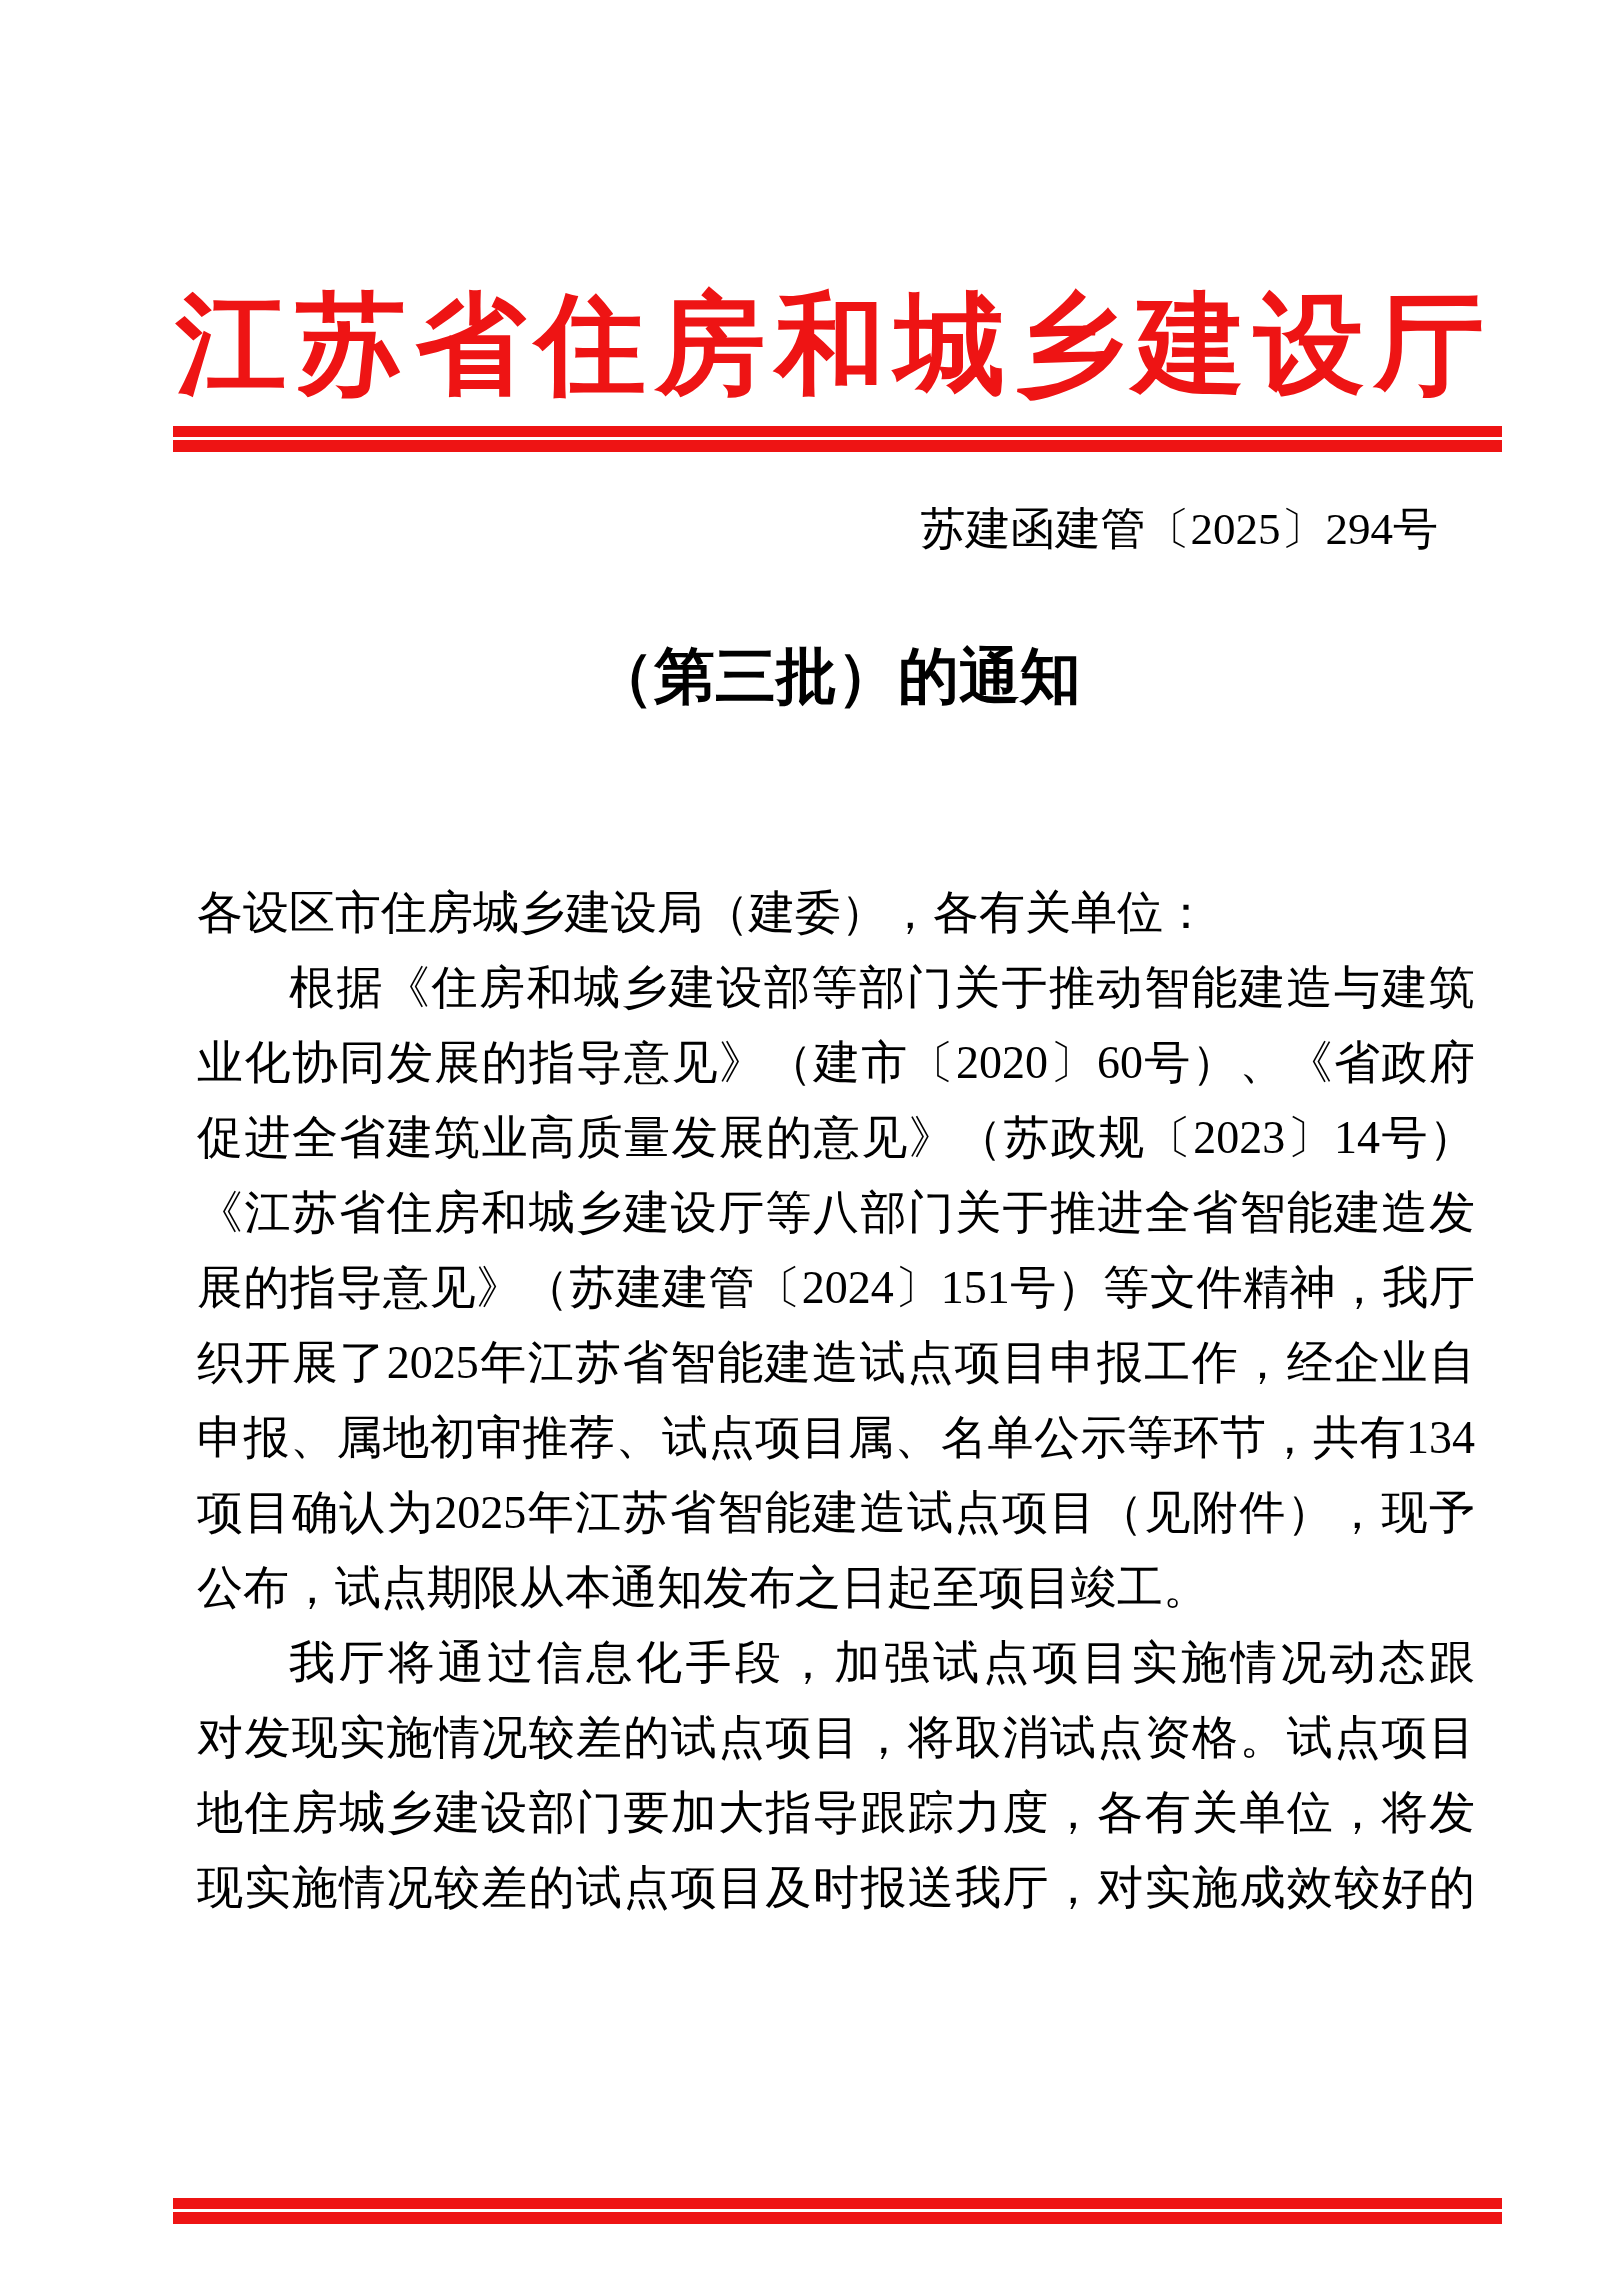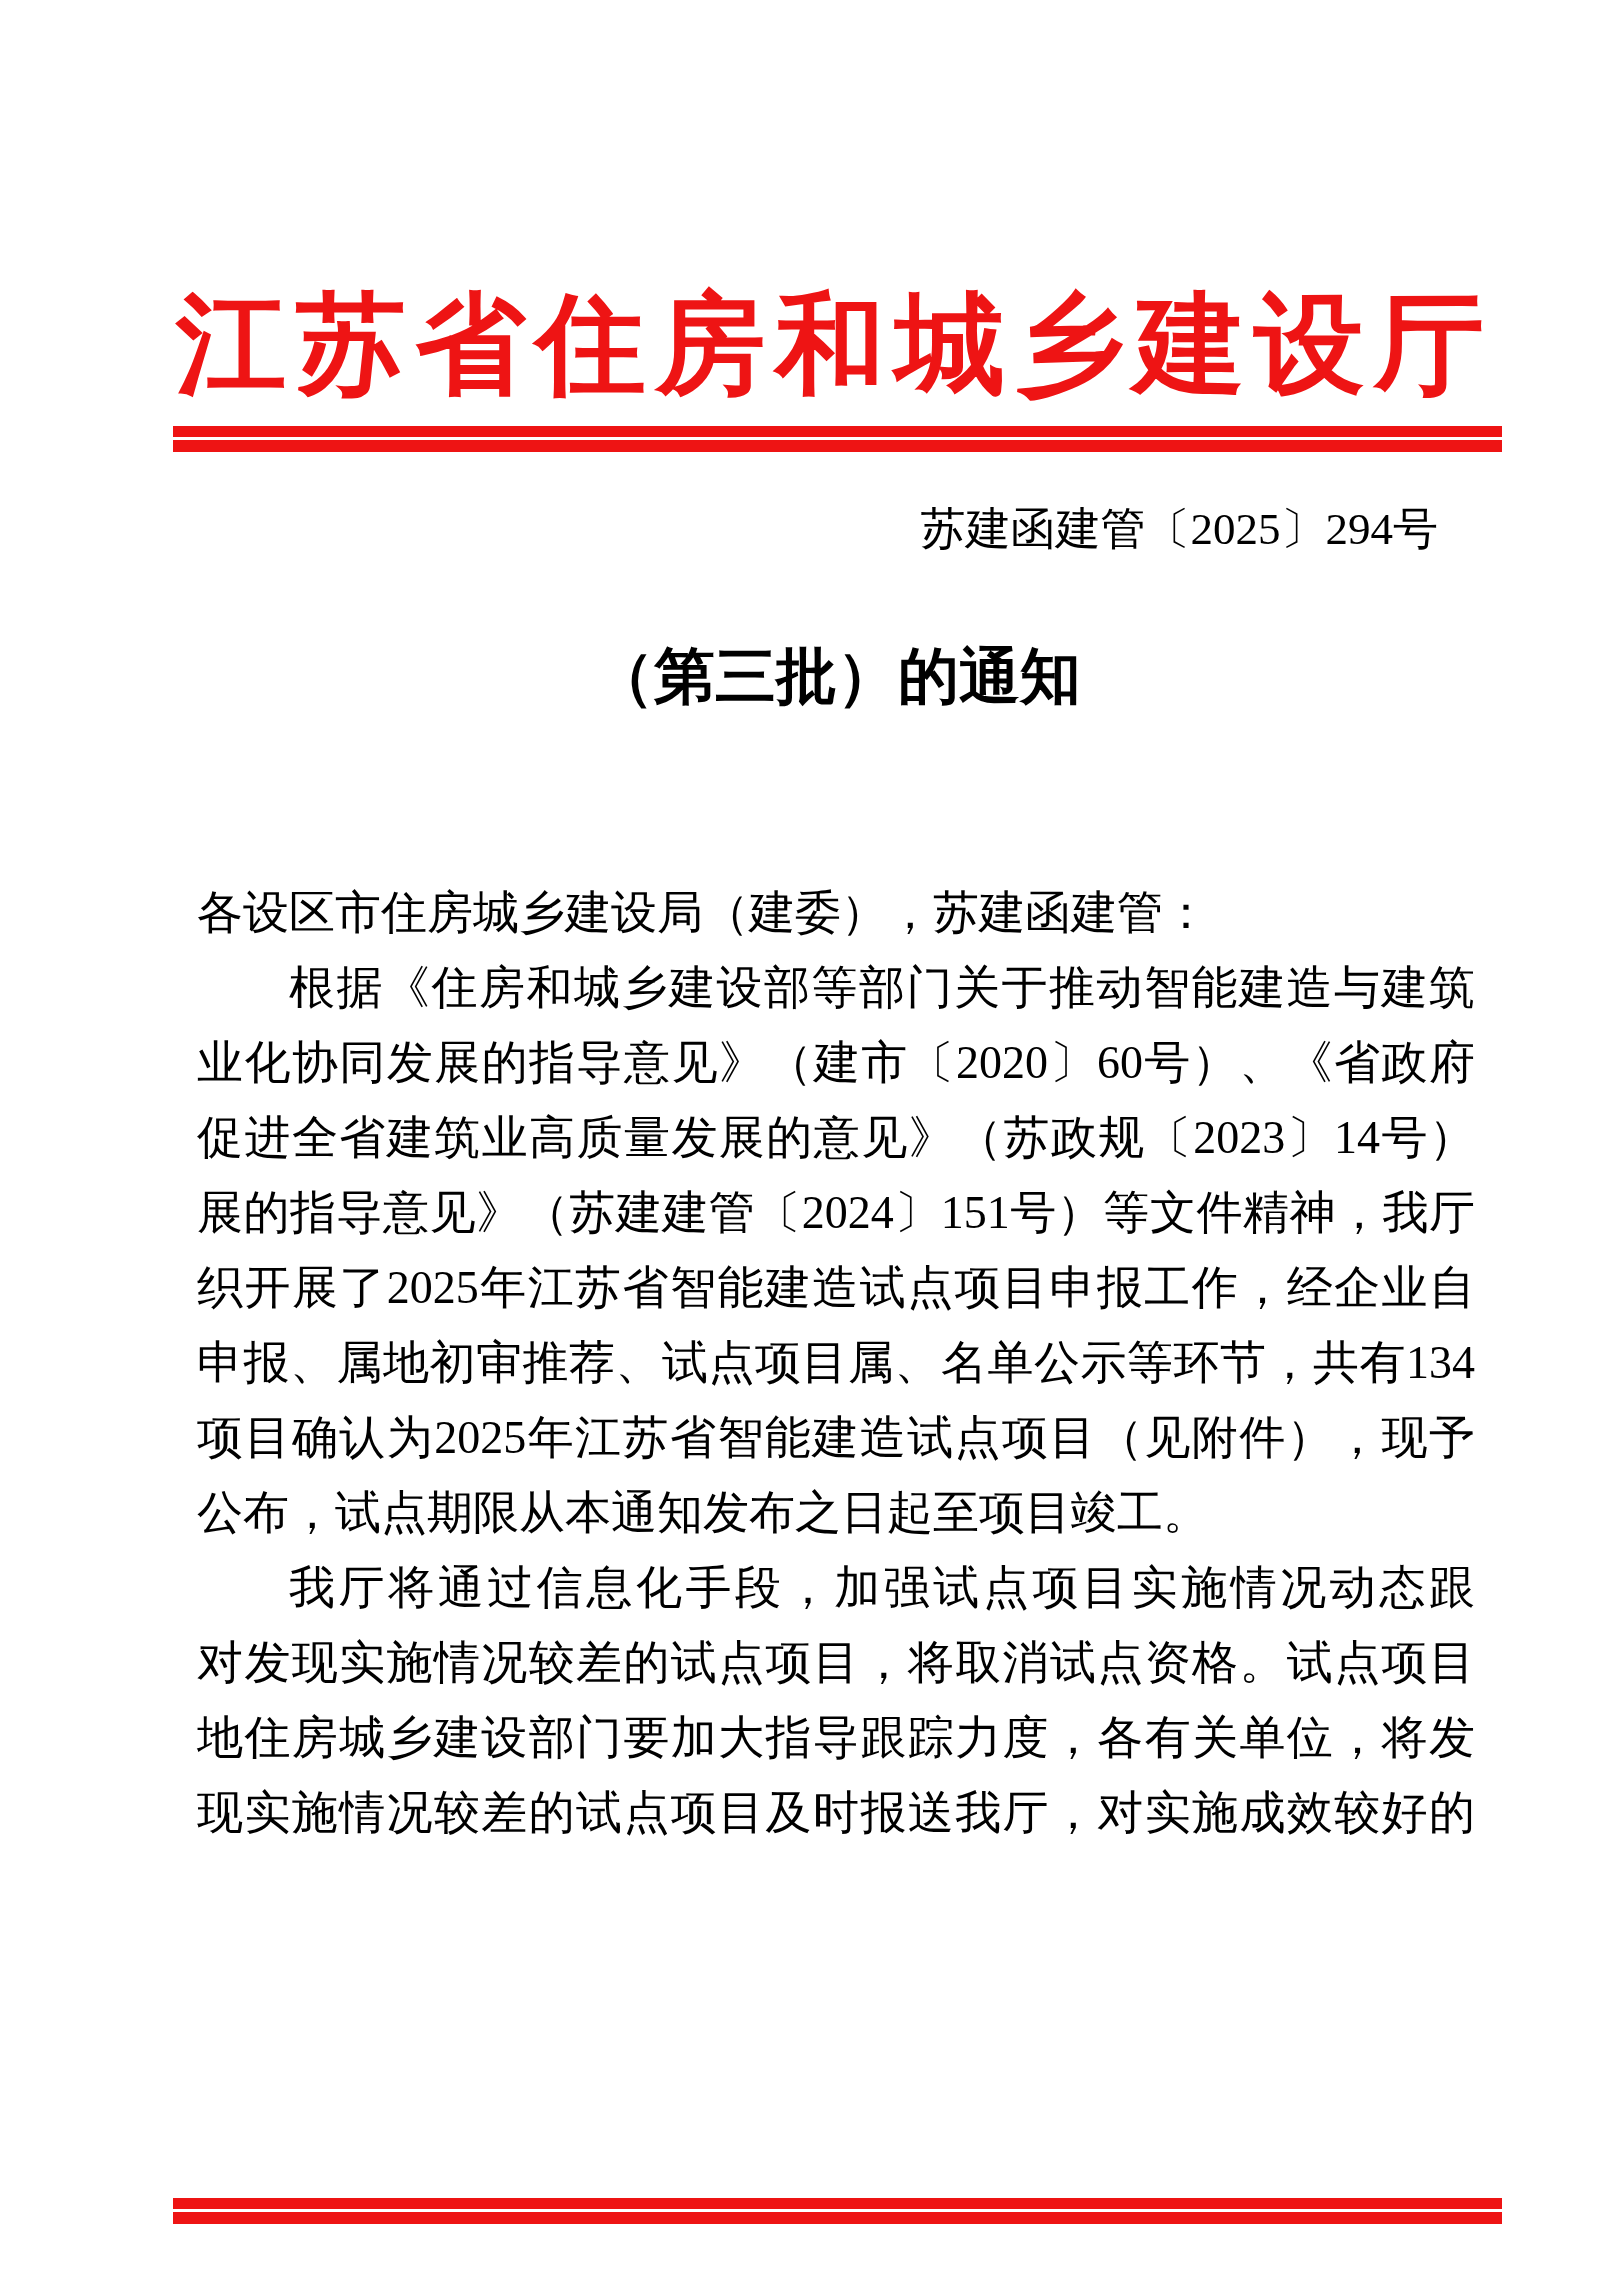--- a/index.html
+++ b/index.html
@@ -101,24 +101,25 @@
 
   <div class="red-rule top-rule"></div>
 
   <div class="doc-number">苏建函建管〔2025〕294号</div>
 
   <div class="doc-title">
     <div>（第三批）的通知</div>
   </div>
 
   <div class="body-text">
-    <div class="line">各设区市住房城乡建设局（建委），苏建函建管：</div>
+    <div class="line">各设区市住房城乡建设局（建委），各有关单位：</div>
     <div class="line just indent">根据《住房和城乡建设部等部门关于推动智能建造与建筑工</div>
     <div class="line just">业化协同发展的指导意见》（建市〔2020〕60号）、《省政府关于</div>
     <div class="line just">促进全省建筑业高质量发展的意见》（苏政规〔2023〕14号）和</div>
+    <div class="line just">《江苏省住房和城乡建设厅等八部门关于推进全省智能建造发</div>
     <div class="line just">展的指导意见》（苏建建管〔2024〕151号）等文件精神，我厅组</div>
     <div class="line just">织开展了2025年江苏省智能建造试点项目申报工作，经企业自愿</div>
     <div class="line just">申报、属地初审推荐、试点项目属、名单公示等环节，共有134个</div>
     <div class="line just">项目确认为2025年江苏省智能建造试点项目（见附件），现予以</div>
     <div class="line">公布，试点期限从本通知发布之日起至项目竣工。</div>
     <div class="line just indent">我厅将通过信息化手段，加强试点项目实施情况动态跟踪，</div>
     <div class="line just">对发现实施情况较差的试点项目，将取消试点资格。试点项目属</div>
     <div class="line just">地住房城乡建设部门要加大指导跟踪力度，各有关单位，将发</div>
     <div class="line just">现实施情况较差的试点项目及时报送我厅，对实施成效较好的试</div>
   </div>

